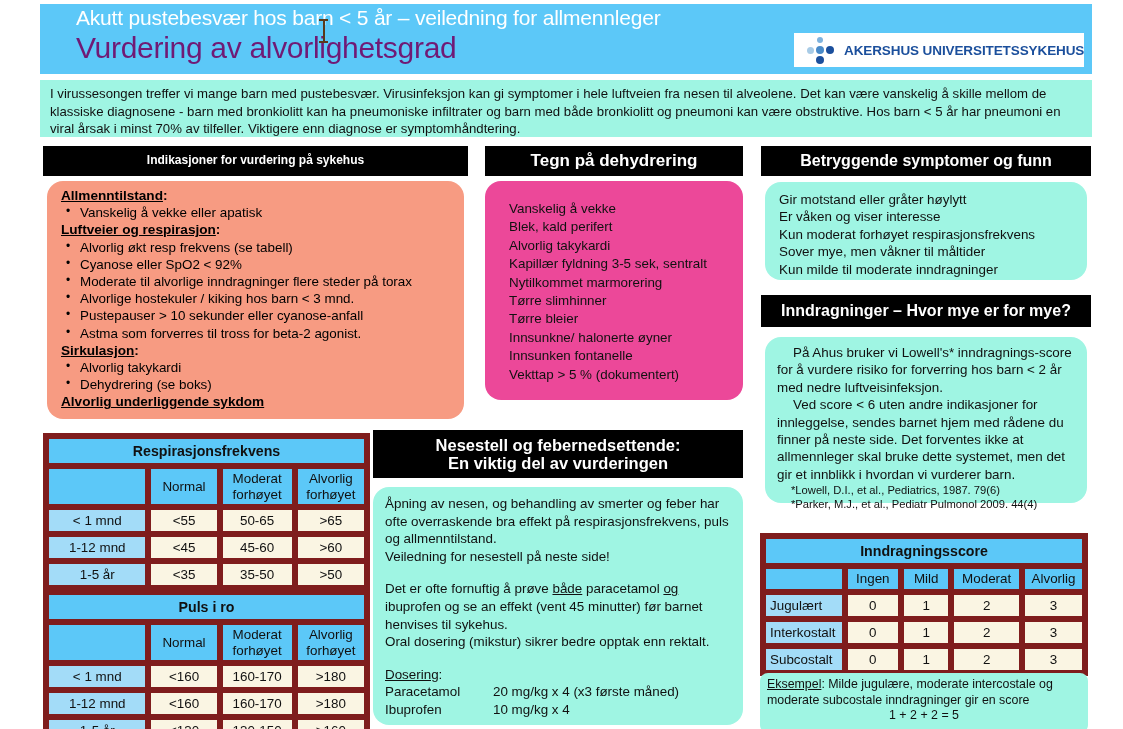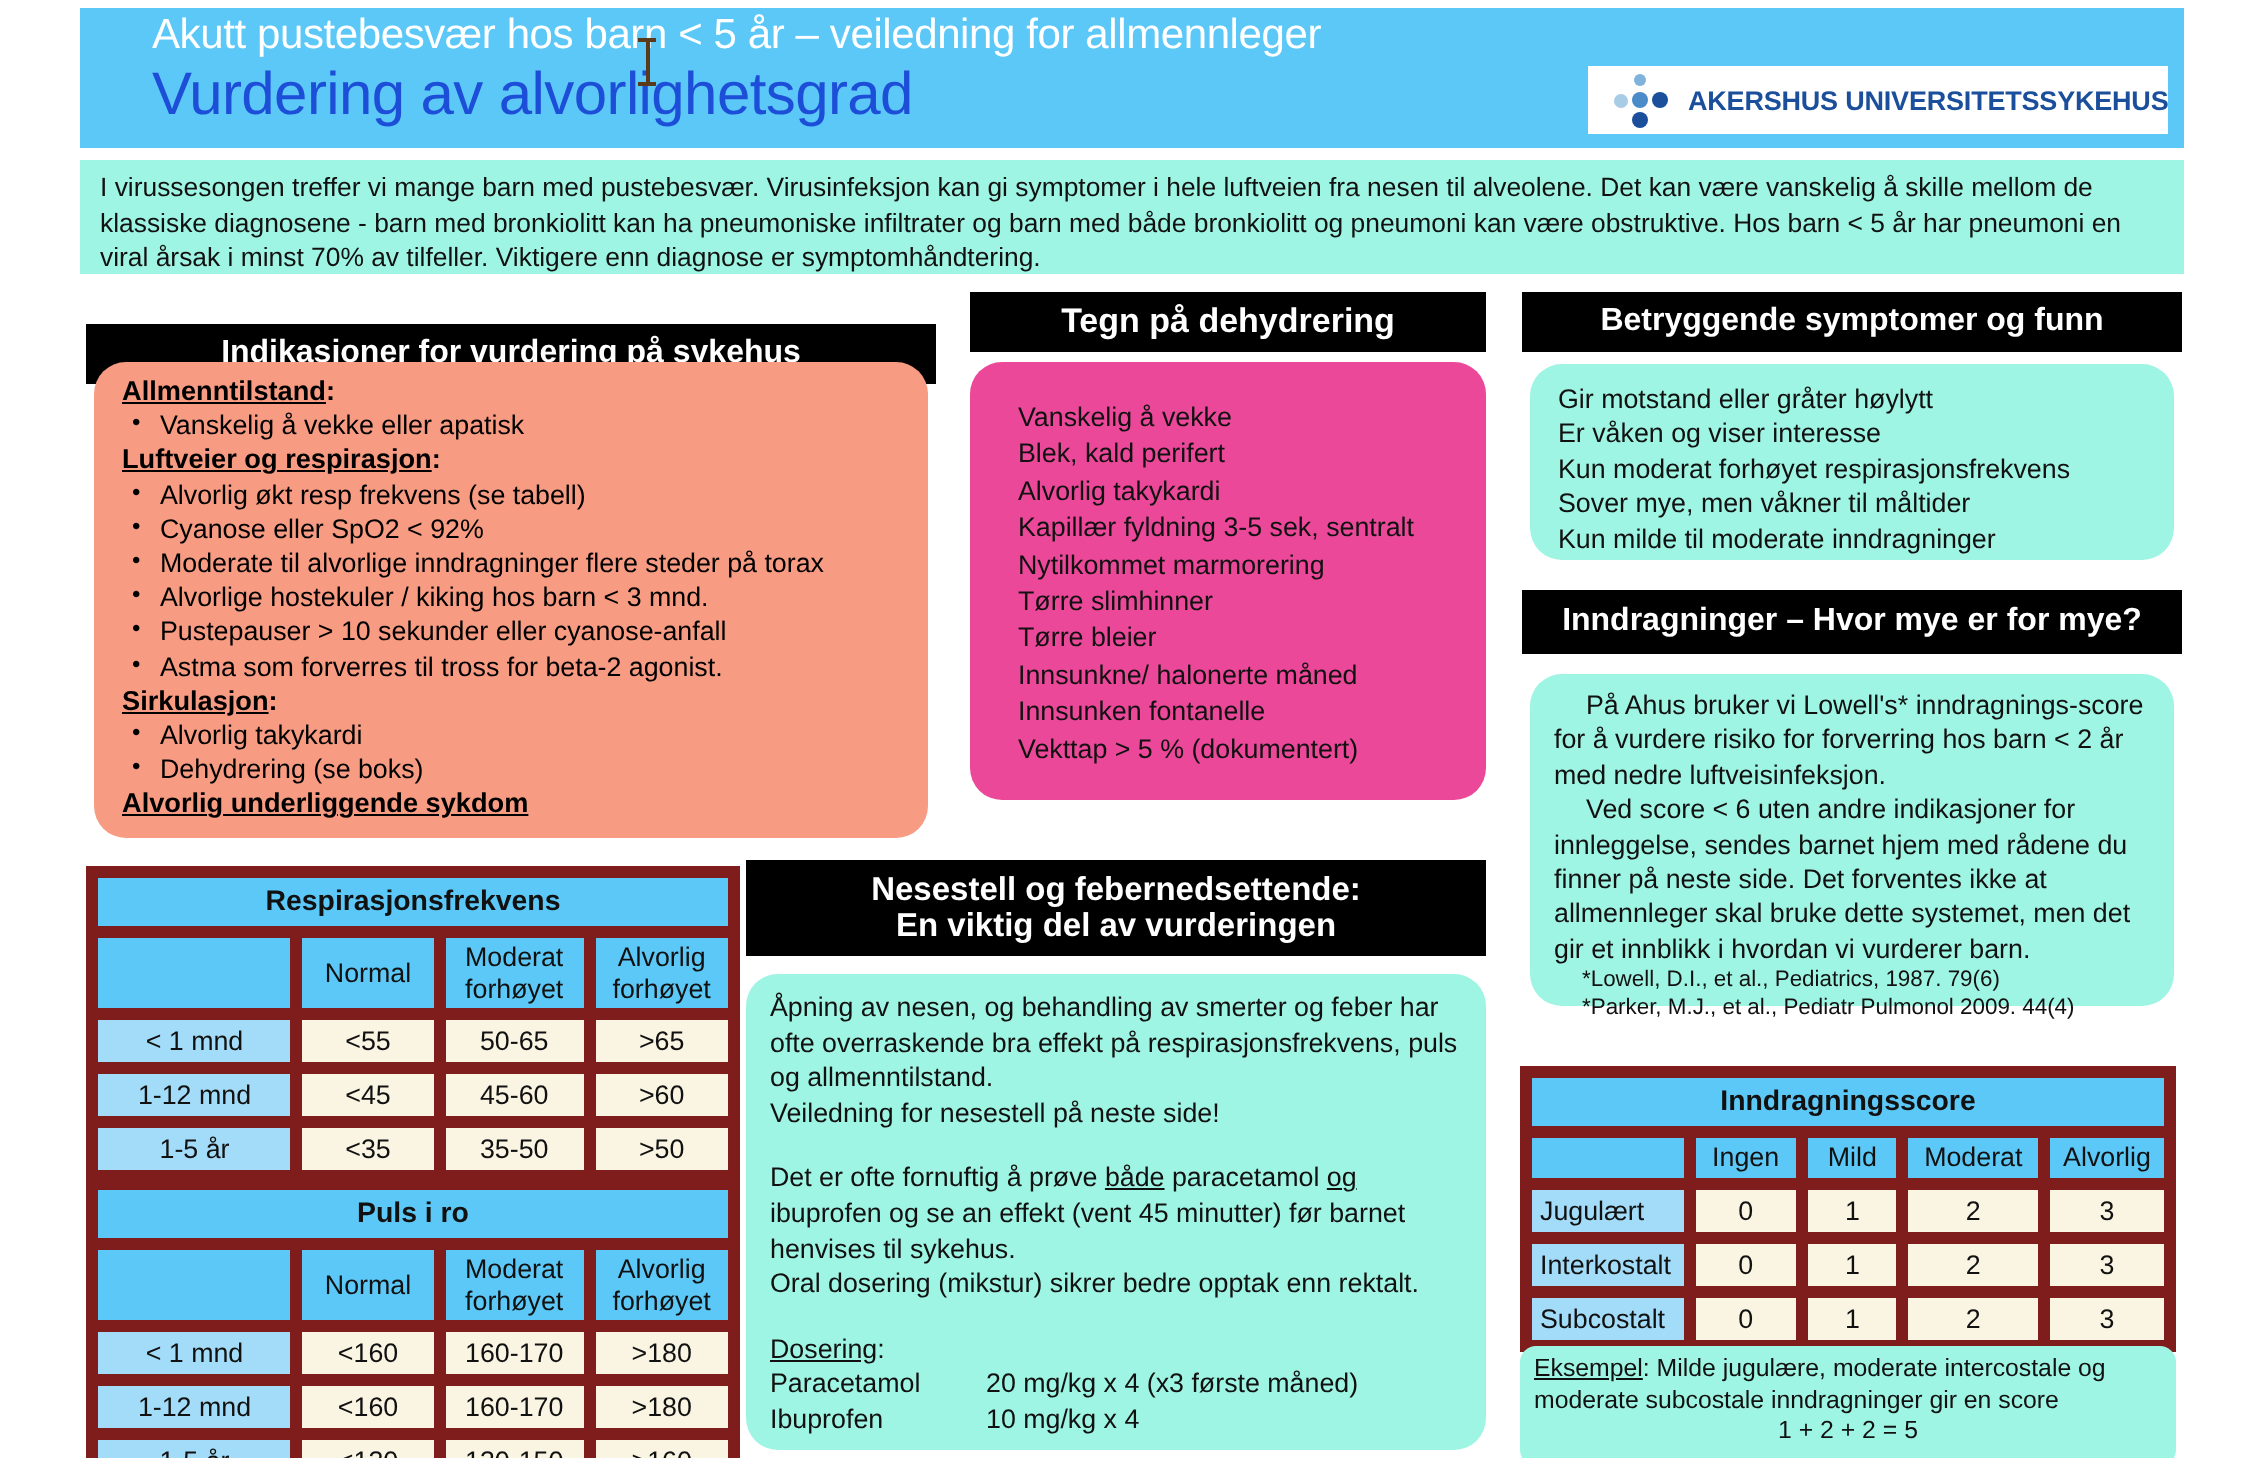--- a/index.html
+++ b/index.html
@@ -25,21 +25,21 @@
     left: 36px; top: 2px;
     font-size: 21px;
     color: #ffffff;
     letter-spacing: -0.2px;
     white-space: nowrap;
   }
   .header-main {
     position: absolute;
     left: 36px; top: 27px;
     font-size: 30px;
-    color: #1d4ed8;
+    color: #701a75;
     letter-spacing: -0.3px;
     white-space: nowrap;
   }
   .text-cursor {
     position: absolute;
     left: 279px; top: 14px;
     width: 9px; height: 26px;
     pointer-events: none;
   }
   .text-cursor .stem {
@@ -110,21 +110,21 @@
     align-items: center;
     justify-content: center;
     line-height: 1.12;
   }
   .rounded-body {
     position: absolute;
     border-radius: 16px;
   }
 
   
-  #indik-title { left: 43px; top: 146px; width: 425px; height: 30px; font-size: 16px; margin-top: 16px; }
+  #indik-title { left: 43px; top: 146px; width: 425px; height: 30px; font-size: 12px; }
   #indik-body  { left: 47px; top: 181px; width: 417px; height: 238px; background: #F79B82;
                  padding: 6px 10px 0 14px; }
   #indik-body ul { list-style: none; }
   #indik-body .hdr { font-weight: bold; font-size: 13.6px; line-height: 17.2px; }
   #indik-body .hdr u { text-decoration: underline; }
   #indik-body li.bul {
     font-size: 13.4px; line-height: 17.2px; position: relative; padding-left: 19px;
   }
   #indik-body li.bul::before {
     content: "•"; position: absolute; left: 5px; top: -1px; font-size: 12px;
@@ -260,21 +260,21 @@
 
 <div class="blk-title" id="dehyd-title">Tegn på dehydrering</div>
 <div class="rounded-body" id="dehyd-body">
   <div>Vanskelig å vekke</div>
   <div>Blek, kald perifert</div>
   <div>Alvorlig takykardi</div>
   <div>Kapillær fyldning 3-5 sek, sentralt</div>
   <div>Nytilkommet marmorering</div>
   <div>Tørre slimhinner</div>
   <div>Tørre bleier</div>
-  <div>Innsunkne/ halonerte måned</div>
+  <div>Innsunkne/ halonerte øyner</div>
   <div>Innsunken fontanelle</div>
   <div>Vekttap &gt; 5 % (dokumentert)</div>
 </div>
 
 <div class="blk-title" id="betry-title">Betryggende symptomer og funn</div>
 <div class="rounded-body" id="betry-body">
   <div>Gir motstand eller gråter høylytt</div>
   <div>Er våken og viser interesse</div>
   <div>Kun moderat forhøyet respirasjonsfrekvens</div>
   <div>Sover mye, men våkner til måltider</div>

